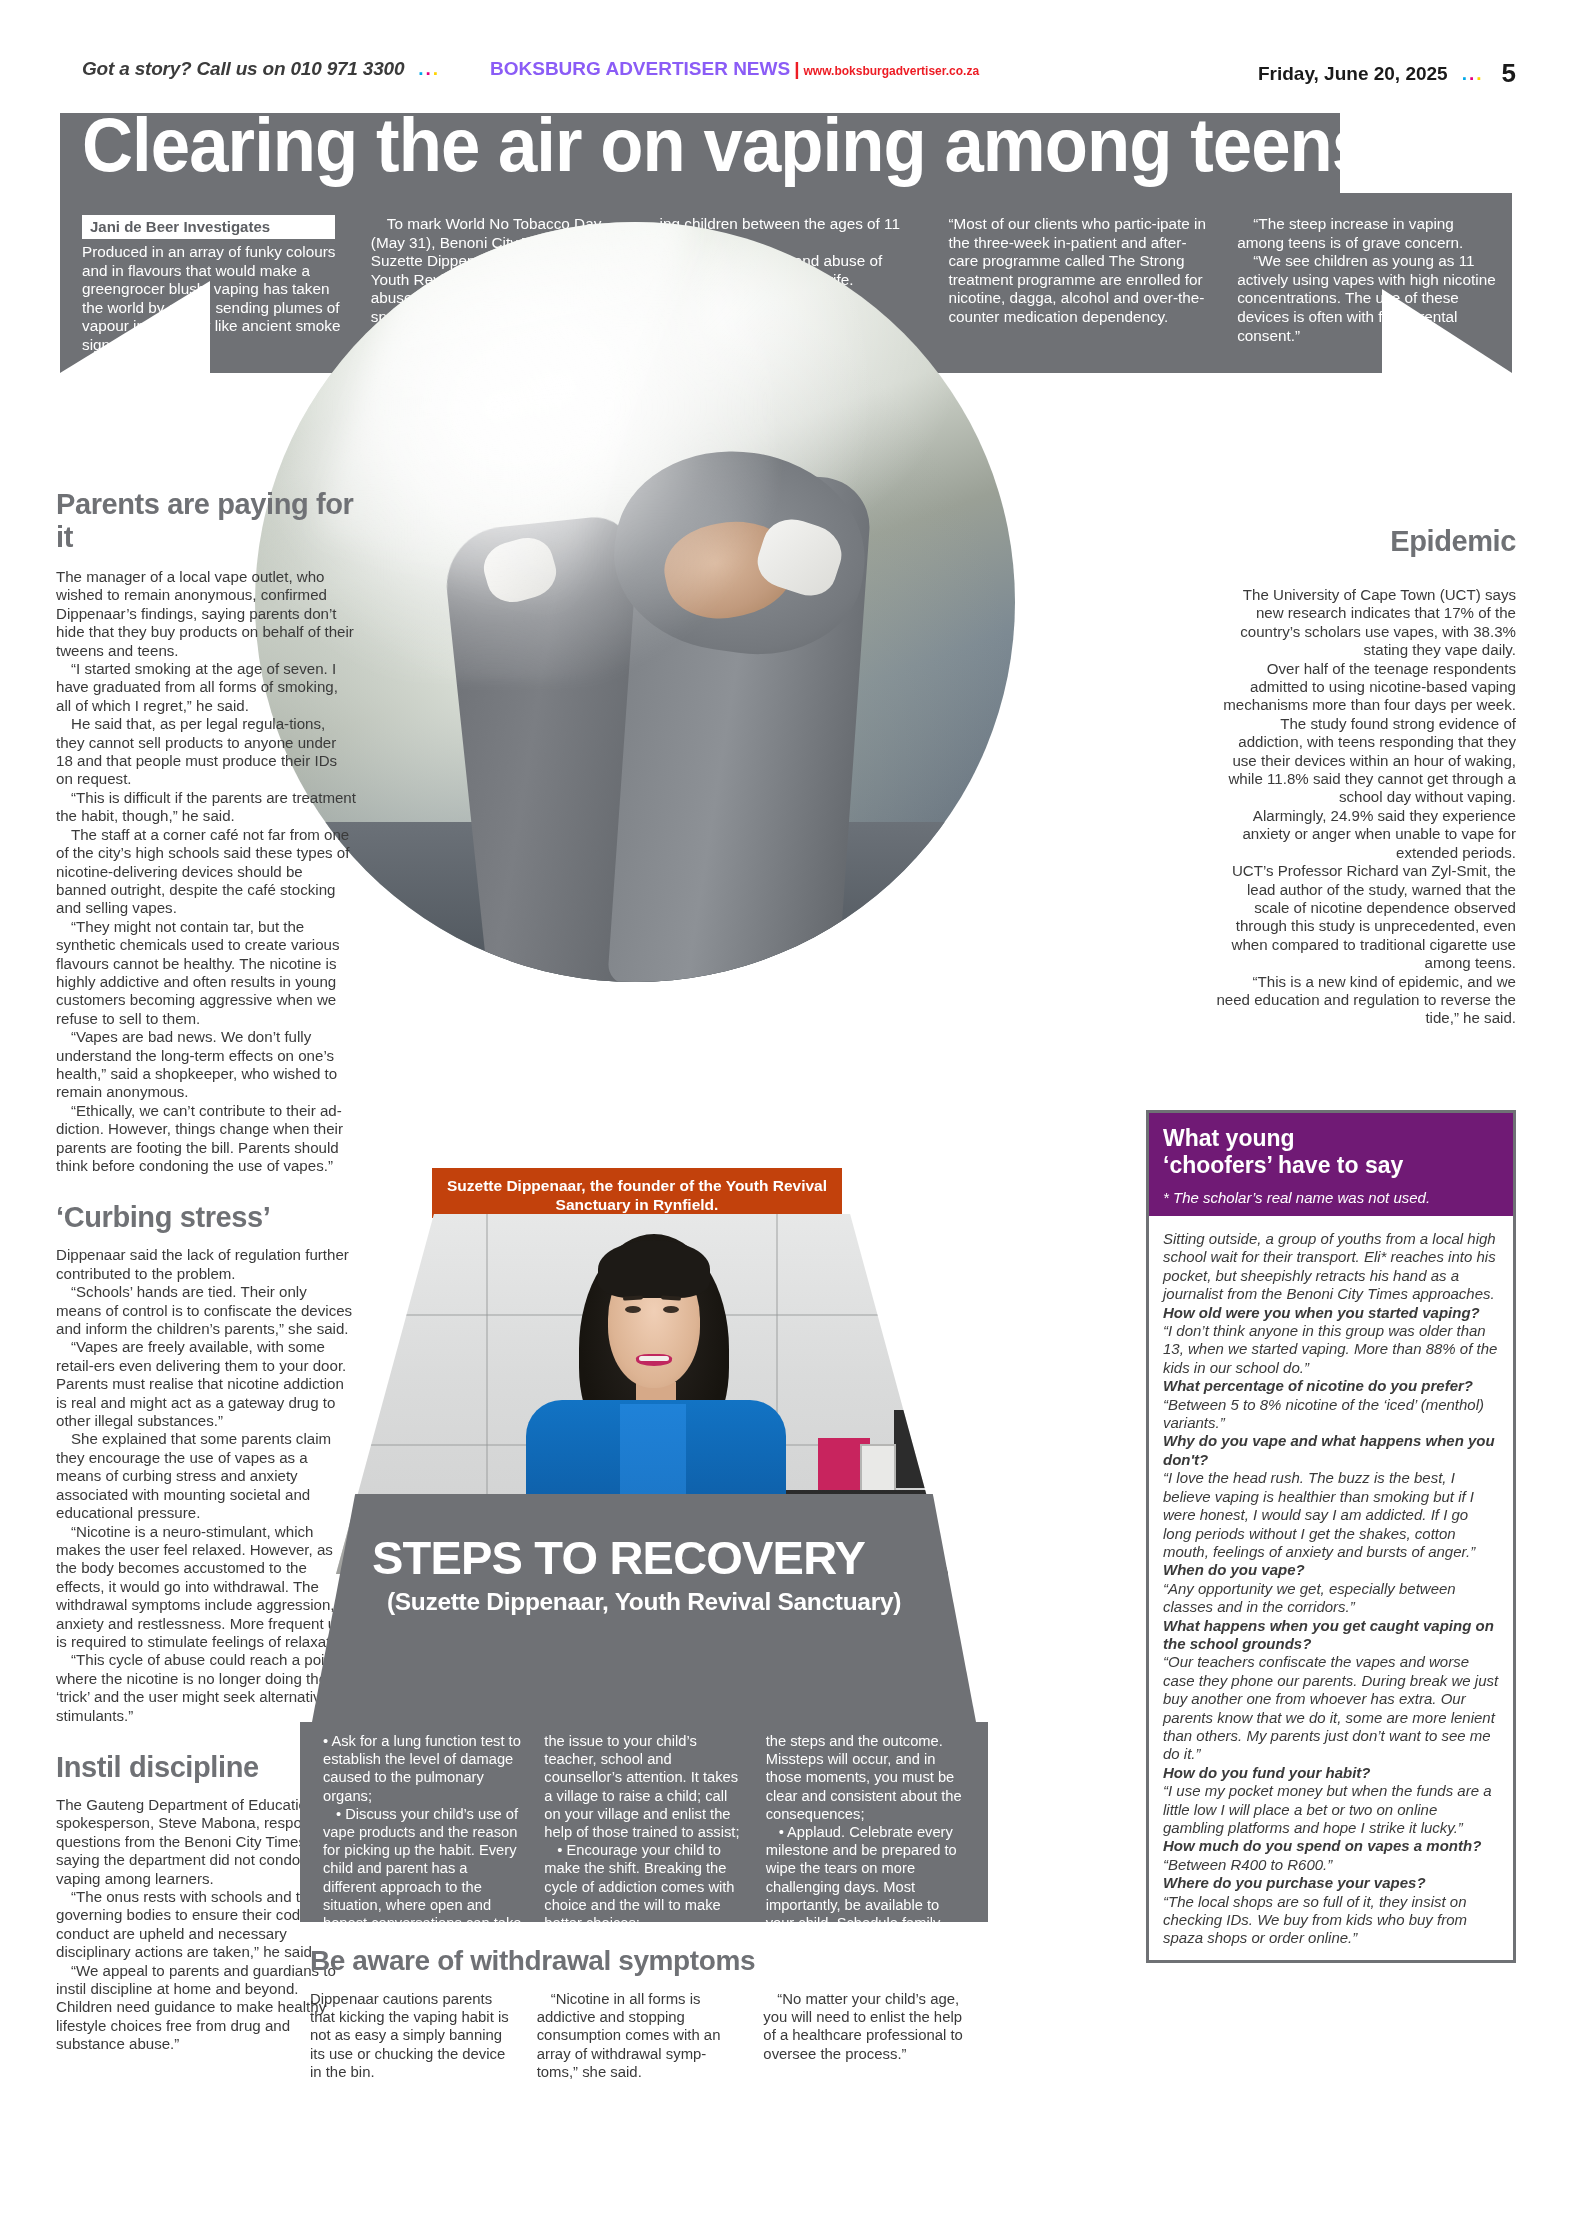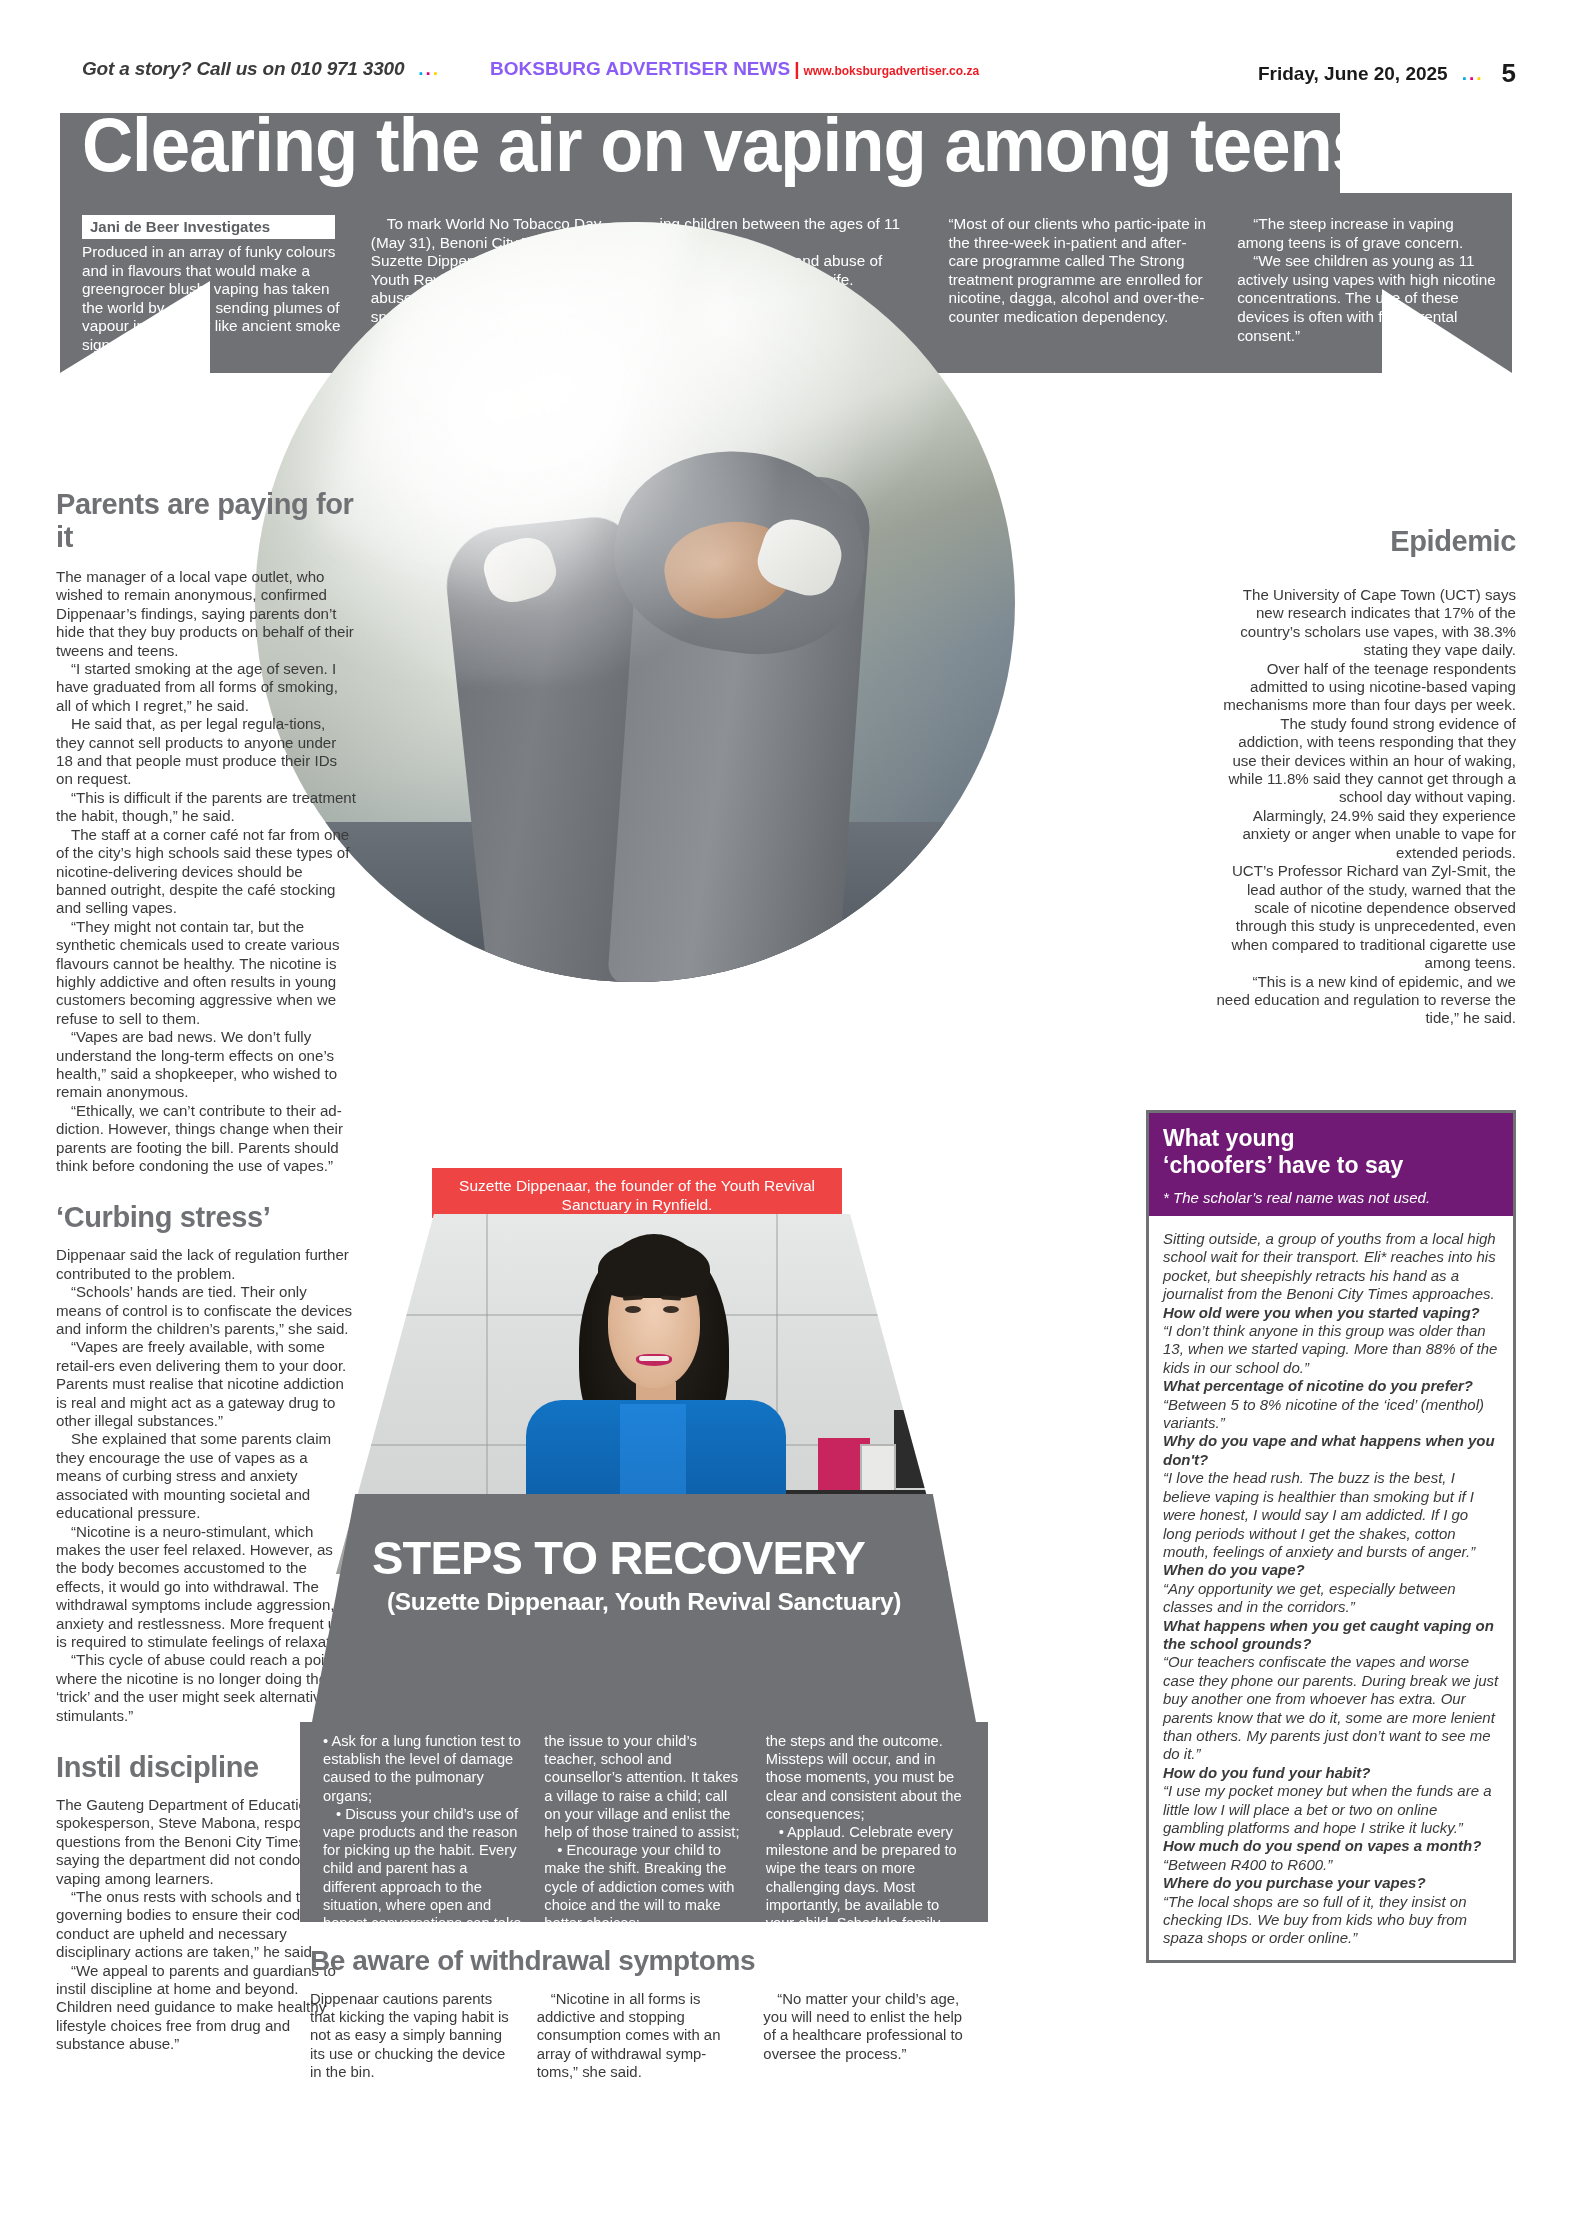--- a/index.html
+++ b/index.html
@@ -117,22 +117,22 @@
     filter:blur(6px);
   }
   .circle-photo .ray{
     position:absolute;left:120px;top:-60px;width:260px;height:420px;
     background:linear-gradient(150deg, rgba(255,255,255,.85), rgba(255,255,255,0));
     transform:rotate(18deg);filter:blur(12px);
   }
 
   
   .caption{
-    position:absolute;left:432px;top:1168px;width:410px;height:50px;background:#ef4444;
-    color:#fff;font-weight:400;font-size:15.5px;line-height:19px;text-align:center;
+    position:absolute;left:432px;top:1168px;width:410px;height:50px;background:#c2410c;
+    color:#fff;font-weight:700;font-size:15.5px;line-height:19px;text-align:center;
     padding-top:8px;box-sizing:border-box;
   }
 
   
   .portrait{
     position:absolute;left:336px;top:1214px;width:612px;height:360px;overflow:hidden;
     clip-path:polygon(16% 0%, 84% 0%, 100% 100%, 0% 100%);
   }
   .portrait .bg{position:absolute;inset:0;
     background:linear-gradient(180deg,#e7e8e8 0%,#dadbdb 45%,#cfd0d0 100%);}

